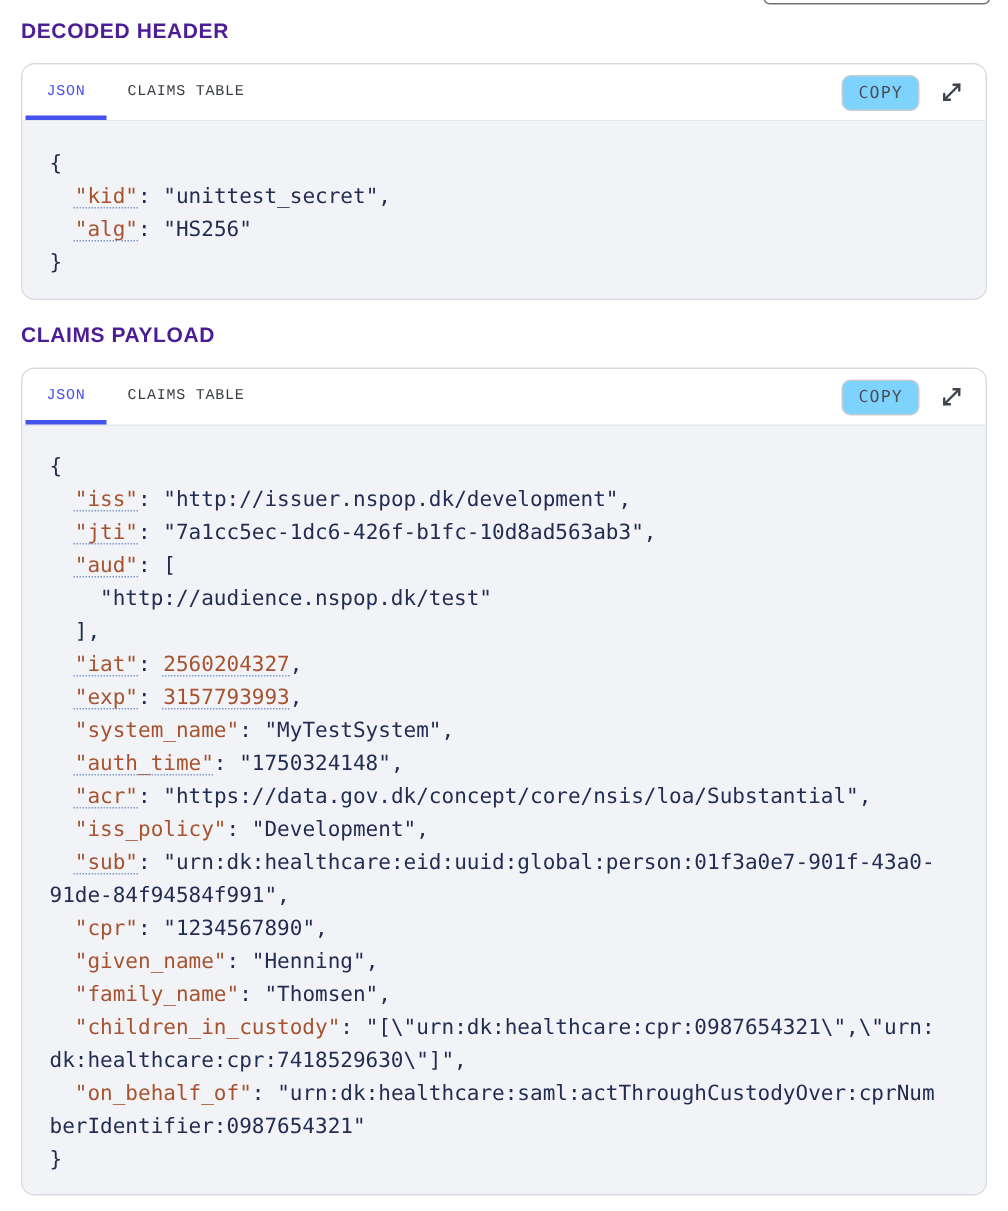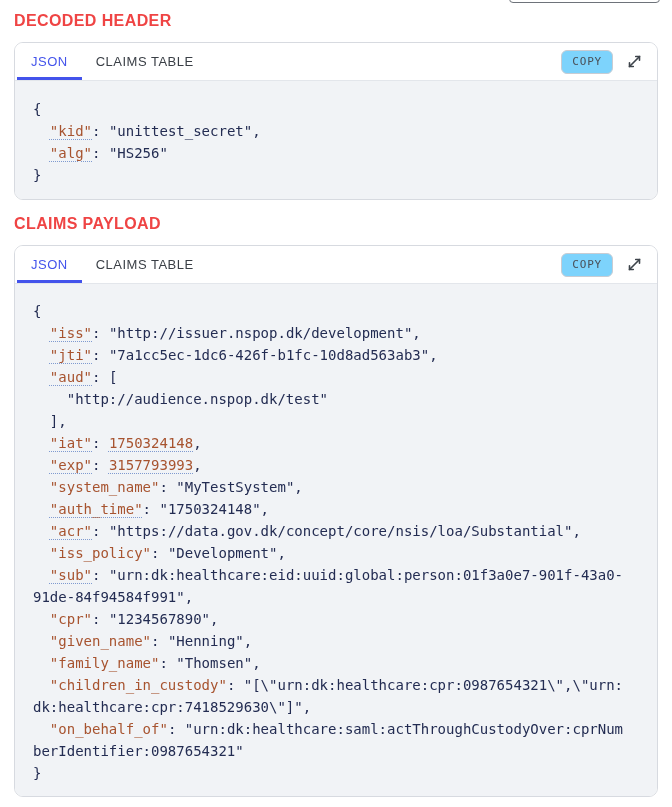--- a/index.html
+++ b/index.html
@@ -11,44 +11,44 @@
     font-family:"Liberation Sans", sans-serif;
     position:relative;
   }
   
   .cutoff-control{
     position:absolute; top:-11px; left:509px; width:151px; height:14px;
     border:1.5px solid #6e737a; border-radius:4px; background:#fff;
   }
   .section-title{
     margin:13px 14px 0 14px;
-    font-size:16px; line-height:15px; font-weight:700;
-    letter-spacing:0.4px; color:#ef4444;
+    font-size:14px; line-height:15px; font-weight:700;
+    letter-spacing:0.4px; color:#4c1d95;
   }
   .section-title.second{ margin-top:16px; }
   .card{
     margin:14px 14px 0 14px;
     width:644px;
     border:1px solid #d7dae0;
     border-radius:9px;
     background:#ffffff;
     overflow:hidden;
   }
   .tabbar{
     display:flex; align-items:stretch;
     height:38px;
     background:#ffffff;
     border-bottom:1px solid #e3e6eb;
     padding-left:2px;
   }
   .tab{
     display:flex; align-items:center;
     padding:0 14px;
-    font-family:Liberation Sans, sans-serif;
-    font-size:13px; letter-spacing:0.5px;
+    font-family:Liberation Mono, monospace;
+    font-size:10px; letter-spacing:0.5px;
     color:#3a3f46;
     cursor:pointer;
     border-bottom:3px solid transparent;
     padding-top:3px;
   }
   .tab.active{
     color:#4353eb;
     border-bottom-color:#4353eb;
   }
   .tab-spacer{ flex:1; }
@@ -132,21 +132,21 @@
         <path d="M6.3 12.5 H2.5 V8.7"></path>
       </svg>
     </div>
   </div>
   <pre class="code pld"><span class="tk-p">{</span>
 <span class="tk-sp">  </span><span class="tk-k tk-u">"iss"</span><span class="tk-p">:</span><span class="tk-sp"> </span><span class="tk-s">"http://issuer.nspop.dk/development"</span><span class="tk-p">,</span>
 <span class="tk-sp">  </span><span class="tk-k tk-u">"jti"</span><span class="tk-p">:</span><span class="tk-sp"> </span><span class="tk-s">"7a1cc5ec-1dc6-426f-b1fc-10d8ad563ab3"</span><span class="tk-p">,</span>
 <span class="tk-sp">  </span><span class="tk-k tk-u">"aud"</span><span class="tk-p">:</span><span class="tk-sp"> </span><span class="tk-p">[</span>
 <span class="tk-sp">    </span><span class="tk-s">"http://audience.nspop.dk/test"</span>
 <span class="tk-sp">  </span><span class="tk-p">],</span>
-<span class="tk-sp">  </span><span class="tk-k tk-u">"iat"</span><span class="tk-p">:</span><span class="tk-sp"> </span><span class="tk-n tk-u">1750324148</span><span class="tk-p">,</span>
+<span class="tk-sp">  </span><span class="tk-k tk-u">"iat"</span><span class="tk-p">:</span><span class="tk-sp"> </span><span class="tk-n tk-u">2560204327</span><span class="tk-p">,</span>
 <span class="tk-sp">  </span><span class="tk-k tk-u">"exp"</span><span class="tk-p">:</span><span class="tk-sp"> </span><span class="tk-n tk-u">3157793993</span><span class="tk-p">,</span>
 <span class="tk-sp">  </span><span class="tk-k">"system_name"</span><span class="tk-p">:</span><span class="tk-sp"> </span><span class="tk-s">"MyTestSystem"</span><span class="tk-p">,</span>
 <span class="tk-sp">  </span><span class="tk-k tk-u">"auth_time"</span><span class="tk-p">:</span><span class="tk-sp"> </span><span class="tk-s">"1750324148"</span><span class="tk-p">,</span>
 <span class="tk-sp">  </span><span class="tk-k tk-u">"acr"</span><span class="tk-p">:</span><span class="tk-sp"> </span><span class="tk-s">"https://data.gov.dk/concept/core/nsis/loa/Substantial"</span><span class="tk-p">,</span>
 <span class="tk-sp">  </span><span class="tk-k">"iss_policy"</span><span class="tk-p">:</span><span class="tk-sp"> </span><span class="tk-s">"Development"</span><span class="tk-p">,</span>
 <span class="tk-sp">  </span><span class="tk-k tk-u">"sub"</span><span class="tk-p">:</span><span class="tk-sp"> </span><span class="tk-s">"urn:dk:healthcare:eid:uuid:global:person:01f3a0e7-901f-43a0-91de-84f94584f991"</span><span class="tk-p">,</span>
 <span class="tk-sp">  </span><span class="tk-k">"cpr"</span><span class="tk-p">:</span><span class="tk-sp"> </span><span class="tk-s">"1234567890"</span><span class="tk-p">,</span>
 <span class="tk-sp">  </span><span class="tk-k">"given_name"</span><span class="tk-p">:</span><span class="tk-sp"> </span><span class="tk-s">"Henning"</span><span class="tk-p">,</span>
 <span class="tk-sp">  </span><span class="tk-k">"family_name"</span><span class="tk-p">:</span><span class="tk-sp"> </span><span class="tk-s">"Thomsen"</span><span class="tk-p">,</span>
 <span class="tk-sp">  </span><span class="tk-k">"children_in_custody"</span><span class="tk-p">:</span><span class="tk-sp"> </span><span class="tk-s">"[\"urn:dk:healthcare:cpr:0987654321\",\"urn:dk:healthcare:cpr:7418529630\"]"</span><span class="tk-p">,</span>

